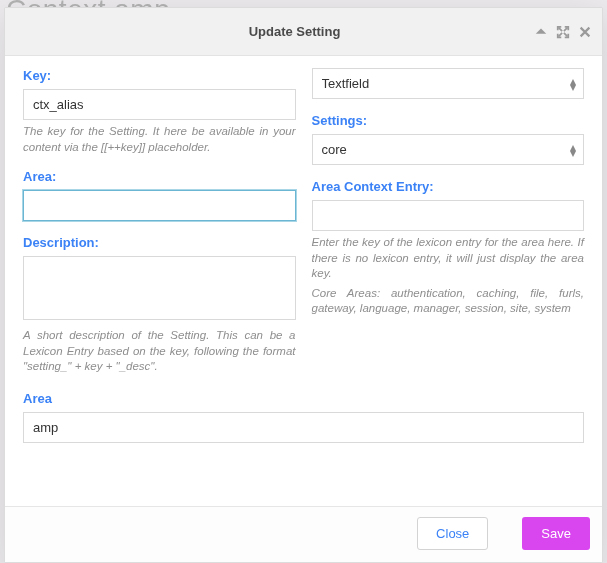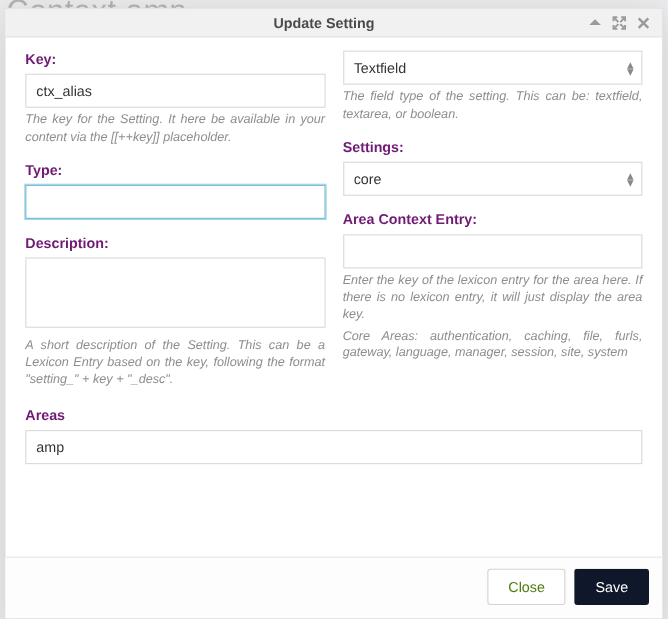--- a/index.html
+++ b/index.html
@@ -1,42 +1,42 @@
 <!DOCTYPE html>
 <html><head>
 <meta charset="utf-8">
 <style>
   * { box-sizing: border-box; margin: 0; padding: 0; }
   html, body { width: 607px; height: 563px; overflow: hidden; font-family: -apple-system, BlinkMacSystemFont, "Segoe UI", Helvetica, Arial, sans-serif; background: #eef1f2; }
   .backdrop { position: absolute; inset: 0; background: #eceaed; }
   .bg-title { position: absolute; top: -6px; left: 6px; font-size: 28px; font-weight: 300; color: #b2b2b2; letter-spacing: 0.5px; }
   .modal { position: absolute; left: 4px; right: 4px; top: 7px; bottom: 0; background: #fff; border: 1px solid #dcdcdc; border-radius: 2px; box-shadow: 0 10px 40px rgba(0,0,0,0.12); display: flex; flex-direction: column; }
-  .modal-header { background: #f1f1f1; border-bottom: 1px solid #e3e3e3; height: 26px; display: flex; align-items: center; justify-content: space-between; padding: 0 10px; }
+  .modal-header { background: #f1f1f1; border-bottom: 1px solid #e3e3e3; height: 48px; display: flex; align-items: center; justify-content: space-between; padding: 0 10px; }
   .modal-title { font-size: 13px; font-weight: 700; color: #4a4a4a; flex: 1; text-align: center; }
   .header-icons { display: flex; gap: 8px; align-items: center; }
   .hicon { width: 14px; height: 14px; color: #9a9a9a; cursor: pointer; }
   .hicon svg { width: 100%; height: 100%; display: block; }
   .modal-body { padding: 12px 18px 8px 18px; flex: 1; overflow: auto; }
   .columns { display: flex; gap: 16px; }
   .col { flex: 1; min-width: 0; }
   .field { margin-bottom: 14px; }
-  .label { font-size: 13px; font-weight: 700; color: #701a75; margin-bottom: 6px; display: block; }
+  .label { font-size: 13px; font-weight: 700; color: #3b82f6; margin-bottom: 6px; display: block; }
   .input, .select, .textarea { width: 100%; border: 1px solid #d9d9d9; border-radius: 0; background: #fff; font-size: 13px; color: #333; padding: 7px 9px; font-family: inherit; }
   .focused { border: 1px solid #6bb7d3 !important; box-shadow: 0 0 0 1px #a9d6e6; }
   .select-wrap { position: relative; }
   .select { appearance: none; padding-right: 26px; }
   .select-caret { position: absolute; right: 8px; top: 50%; transform: translateY(-50%); color: #888; pointer-events: none; font-size: 12px; display:flex; flex-direction:column; line-height:6px;}
   .textarea { height: 64px; resize: none; padding: 7px 9px; }
   .help { font-size: 11.5px; line-height: 1.35; color: #8e8e8e; margin-top: 4px; font-style: italic; text-align: justify; }
   .help.extra { margin-top: 4px; }
   .value-block { margin-top: 2px; }
   .modal-footer { border-top: 1px solid #e6e6e6; padding: 10px 12px 12px; display: flex; justify-content: flex-end; gap: 8px; background: #fdfdfd; }
   .btn { font-size: 13px; padding: 8px 18px; border-radius: 3px; cursor: pointer; border: 1px solid transparent; font-family: inherit; }
-  .btn-default { background: #fff; color: #4d7c0f; border-color: #d3d3d3; }
-  .btn-primary { background: #0f172a; color: #fff; }
+  .btn-default { background: #fff; color: #3b82f6; border-color: #d3d3d3; }
+  .btn-primary { background: #d946ef; color: #fff; margin-left: 26px; }
   .spacer-left { width: 40px; }
 </style>
 </head>
 <body>
 
 <div class="backdrop">
   <div class="bg-title">Context amp</div>
 </div>
 
 <div class="modal">
@@ -65,56 +65,55 @@
 
   <div class="modal-body">
     <div class="columns">
       <div class="col">
         <div class="field">
           <label class="label">Key:</label>
           <input class="input" value="ctx_alias" style="">
           <div class="help">The key for the Setting. It here be available in your content via the [[++key]] placeholder.</div>
         </div>
         <div class="field">
-          <label class="label">Type:</label>
+          <label class="label">Area:</label>
           <input class="input focused" value="" style="">
         </div>
         <div class="field">
           <label class="label">Description:</label>
           <textarea class="textarea" style=""></textarea>
           <div class="help">A short description of the Setting. This can be a Lexicon Entry based on the key, following the format "setting_" + key + "_desc".</div>
         </div>
       </div>
 
       <div class="col">
         <div class="field">
           <div class="select-wrap">
             <input class="select" readonly="" value="Textfield" style="">
             <span class="select-caret">▴<br>▾</span>
           </div>
-          <div class="help">The field type of the setting. This can be: textfield, textarea, or boolean.</div>
         </div>
         <div class="field">
           <label class="label">Settings:</label>
           <div class="select-wrap">
             <input class="select" readonly="" value="core" style="">
             <span class="select-caret">▴<br>▾</span>
           </div>
         </div>
         <div class="field">
           <label class="label">Area Context Entry:</label>
           <input class="input" value="" style="">
           <div class="help">Enter the key of the lexicon entry for the area here. If there is no lexicon entry, it will just display the area key.</div>
           <div class="help extra">Core Areas: authentication, caching, file, furls, gateway, language, manager, session, site, system</div>
         </div>
       </div>
     </div>
 
     <div class="field value-block">
-      <label class="label">Areas</label>
+      <label class="label">Area</label>
       <input class="input" value="amp" style="">
     </div>
   </div>
 
   <div class="modal-footer">
     <button class="btn btn-default">Close</button>
     <button class="btn btn-primary">Save</button>
   </div>
 </div>
 

